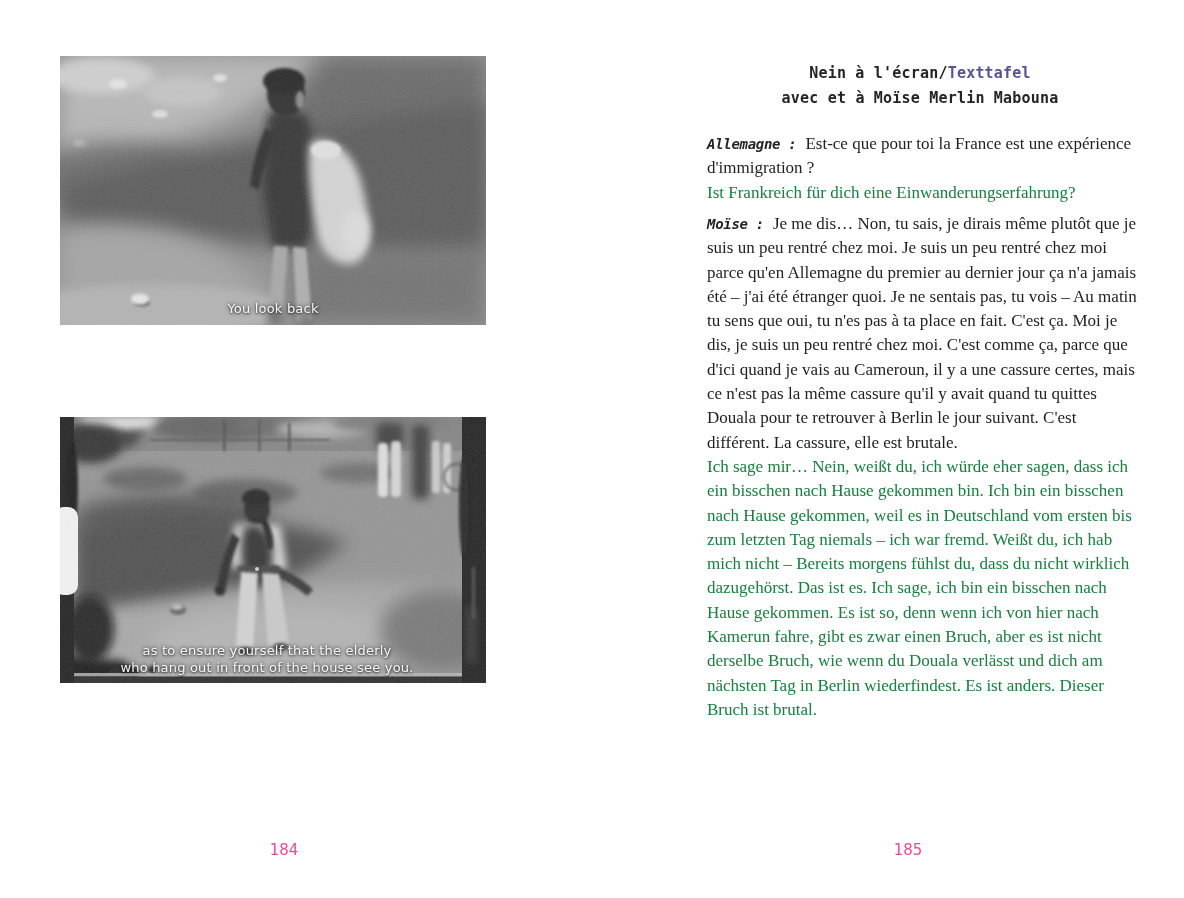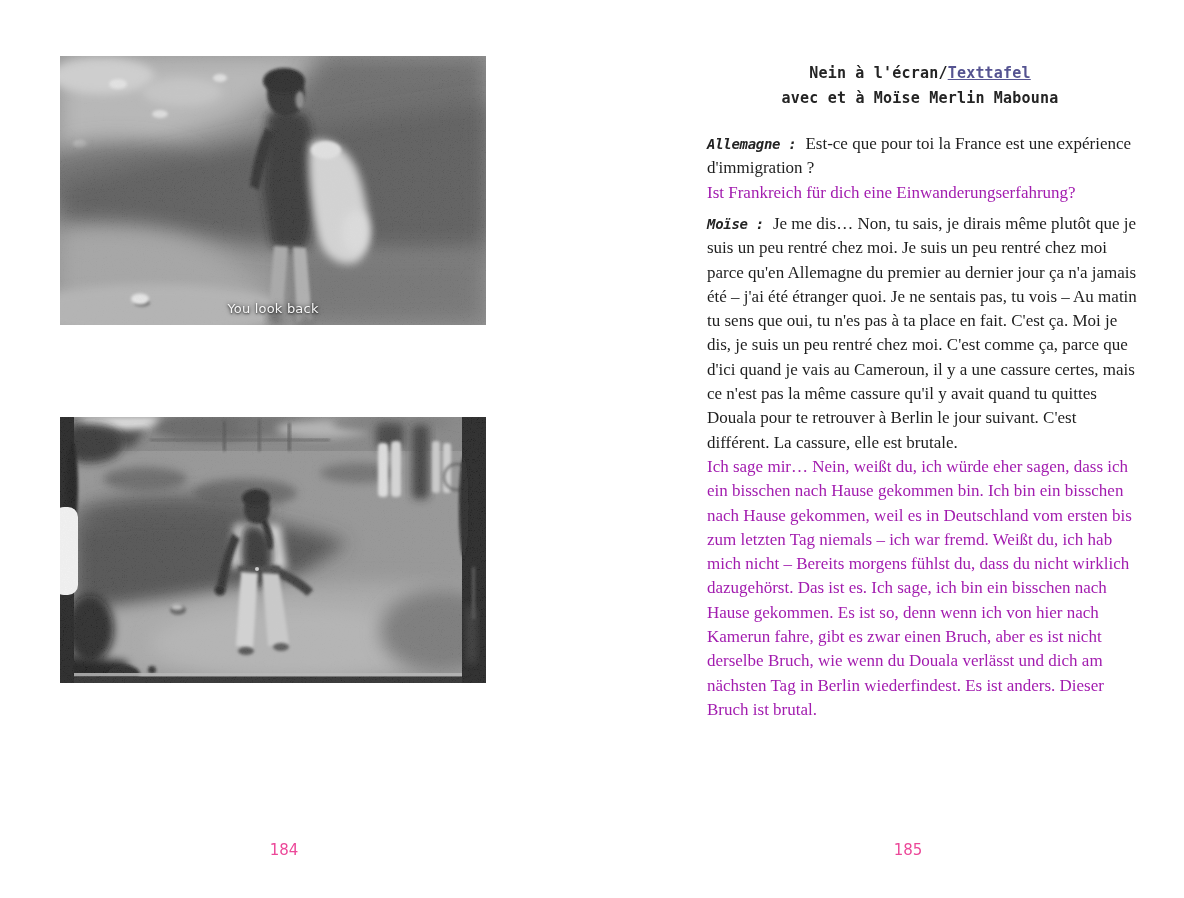--- a/index.html
+++ b/index.html
@@ -21,28 +21,28 @@
 
   .pagenum{position:absolute;width:120px;text-align:center;top:841px;
            font-family:"DejaVu Sans",sans-serif;font-size:15px;color:#ec4899;}
   #pagenum-left{left:224px;}
   #pagenum-right{left:848px;}
 
   
   .mono-b{font-family:"DejaVu Sans Mono",monospace;font-weight:700;font-size:15px;
           line-height:25px;color:#242424;letter-spacing:.2px;}
   #chapter-header{position:absolute;left:700px;top:61px;width:440px;text-align:center;}
-  .purple{color:#555391;text-decoration:underline;}
+  .purple{color:#555391;}
 
   .dialog{position:absolute;left:707px;width:434px;}
   #dialog-brigitta{top:132px;}
   #dialog-moise{top:212px;}
   .dialog p{margin:0;font-size:17px;line-height:24.3px;}
   .fr{color:#1e1e1e;}
-  .de{color:#a21caf;}
+  .de{color:#15803d;}
   .speaker{font-family:"DejaVu Sans Mono",monospace;font-style:italic;font-weight:700;
            font-size:14px;letter-spacing:-.3px;margin-right:9px;color:#242424;}
 </style>
 </head>
 <body>
 
 <div id="spread">
 
   <figure class="still" id="still1" style="margin:0;">
     <svg viewBox="0 0 426 269" preserveAspectRatio="none">
@@ -188,20 +188,22 @@
       <ellipse cx="12" cy="70" rx="6" ry="46" fill="#060606" filter="url(#s2a)"></ellipse>
       <rect x="402" y="0" width="24" height="266" fill="#070707"></rect>
       <ellipse cx="404" cy="90" rx="5" ry="50" fill="#070707" filter="url(#s2a)"></ellipse>
       <rect x="412" y="150" width="3" height="52" fill="#4e4e4e" opacity="0.8" filter="url(#s2a)"></rect>
       <rect x="407" y="190" width="9" height="56" fill="#3b3b3b" opacity="0.6" filter="url(#s2b)"></rect>
 
       <rect x="-6" y="90" width="24" height="88" rx="10" fill="#f8f8f8"></rect>
 
       <rect width="426" height="266" filter="url(#s2g)" opacity="0.22"></rect>
     </svg>
+    <div class="sub">as to ensure yourself that the elderly
+who hang out in front of the house see you.</div>
   </figure>
 
   <div class="pagenum" id="pagenum-left">184</div>
 
   <header id="chapter-header">
     <div>
       <span class="mono-b">Nein à l'écran/</span><span class="mono-b purple">Texttafel</span>
     </div>
     <div class="mono-b">avec et à Moïse Merlin Mabouna</div>
   </header>

